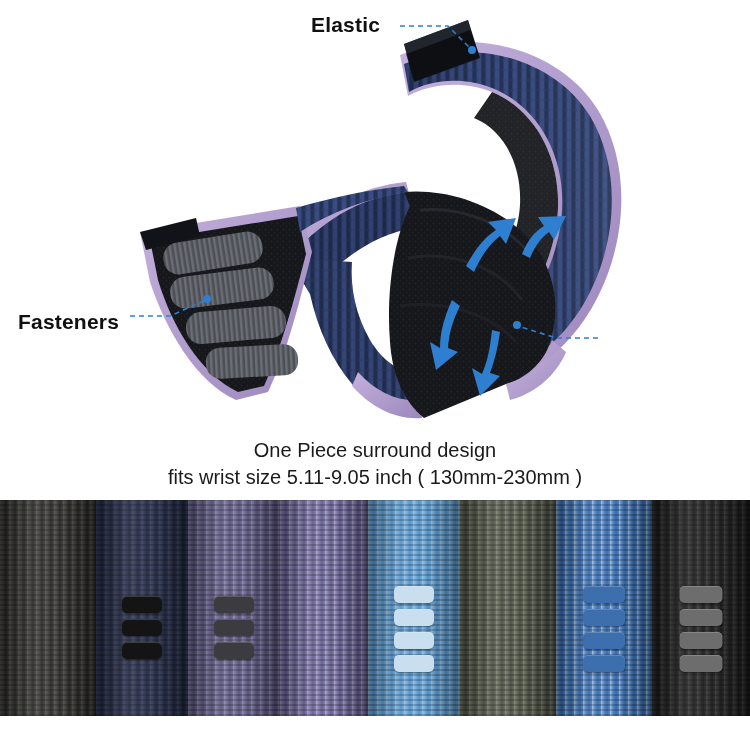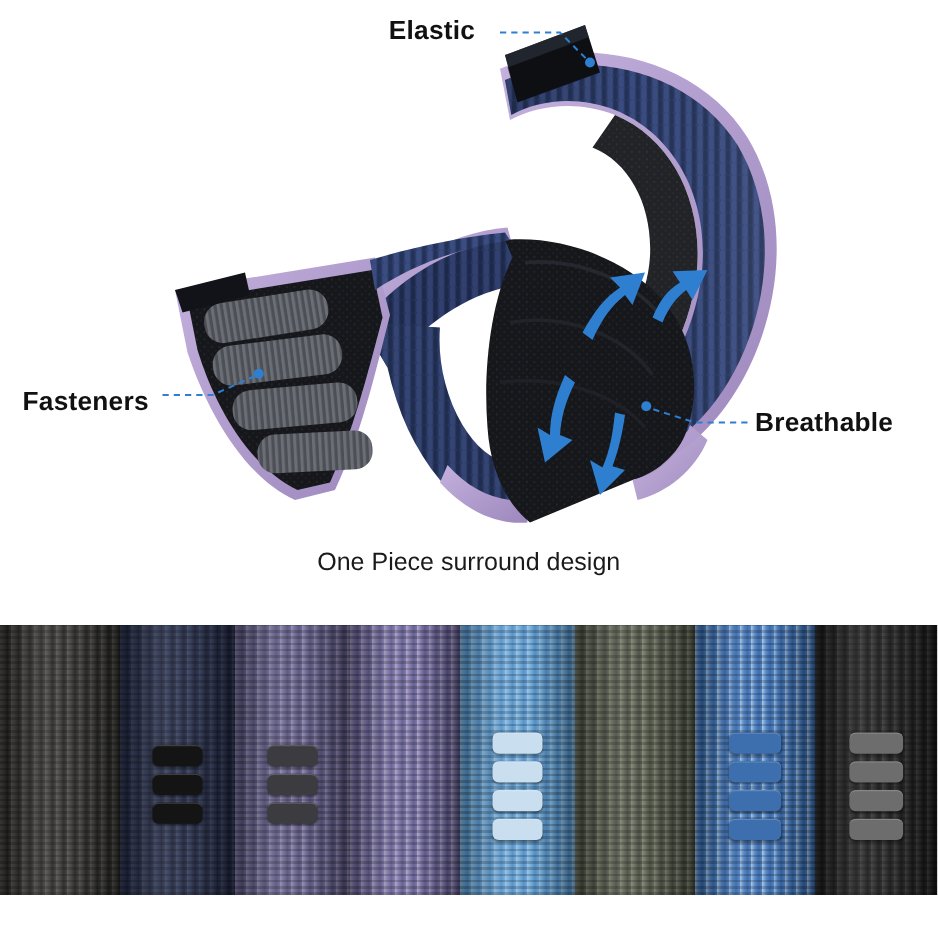--- a/index.html
+++ b/index.html
@@ -292,23 +292,23 @@
       </g>
       <g fill="#2f7fd1">
         <circle cx="472" cy="50" r="4"></circle>
         <circle cx="207" cy="299" r="4"></circle>
         <circle cx="517" cy="325" r="4"></circle>
       </g>
     </svg>
 
     <div class="callout elastic">Elastic</div>
     <div class="callout fasteners">Fasteners</div>
-    <div class="callout breathable">Breathable</div>
 
     <div class="caption line1">One Piece surround design</div>
+    <div class="caption line2">fits wrist size 5.11-9.05 inch ( 130mm-230mm )</div>
   </div>
 
   <div class="swatch-strip" id="swatch-strip">
       <div class="swatch" style="width: 96px;">
         <div class="weave" style="background: repeating-linear-gradient(90deg, rgb(83, 81, 76) 0px, rgb(60, 60, 58) 3px, rgb(34, 33, 31) 6px, rgb(60, 60, 58) 9px), repeating-linear-gradient(0deg, rgba(0, 0, 0, 0.22) 0px, rgba(0, 0, 0, 0.22) 2px, rgba(255, 255, 255, 0.1) 2px, rgba(255, 255, 255, 0.1) 5px); background-blend-mode: multiply;"></div>
         <div class="weave" style="background: linear-gradient(90deg, rgba(0, 0, 0, 0.35) 0%, rgba(255, 255, 255, 0.1) 35%, rgba(255, 255, 255, 0.06) 62%, rgba(0, 0, 0, 0.38) 100%);"></div>
       </div>
       <div class="swatch" style="width: 92px;">
         <div class="weave" style="background: repeating-linear-gradient(90deg, rgb(57, 66, 95) 0px, rgb(43, 51, 80) 3px, rgb(27, 32, 56) 6px, rgb(43, 51, 80) 9px), repeating-linear-gradient(0deg, rgba(0, 0, 0, 0.22) 0px, rgba(0, 0, 0, 0.22) 2px, rgba(255, 255, 255, 0.1) 2px, rgba(255, 255, 255, 0.1) 5px); background-blend-mode: multiply;"></div>
         <div class="weave" style="background: linear-gradient(90deg, rgba(0, 0, 0, 0.35) 0%, rgba(255, 255, 255, 0.1) 35%, rgba(255, 255, 255, 0.06) 62%, rgba(0, 0, 0, 0.38) 100%);"></div>

